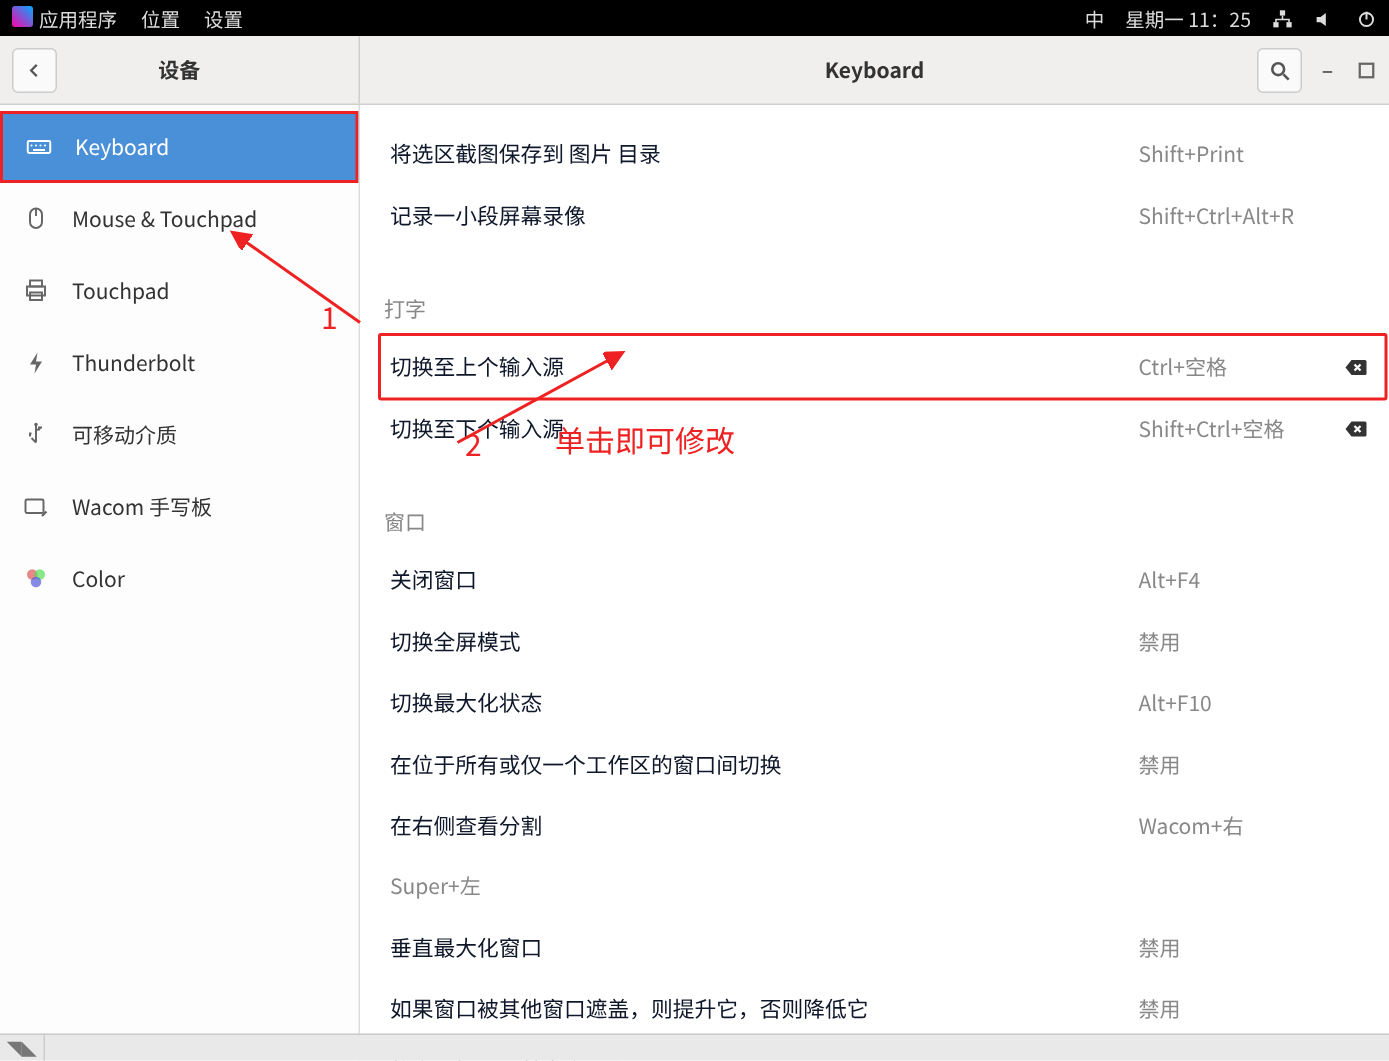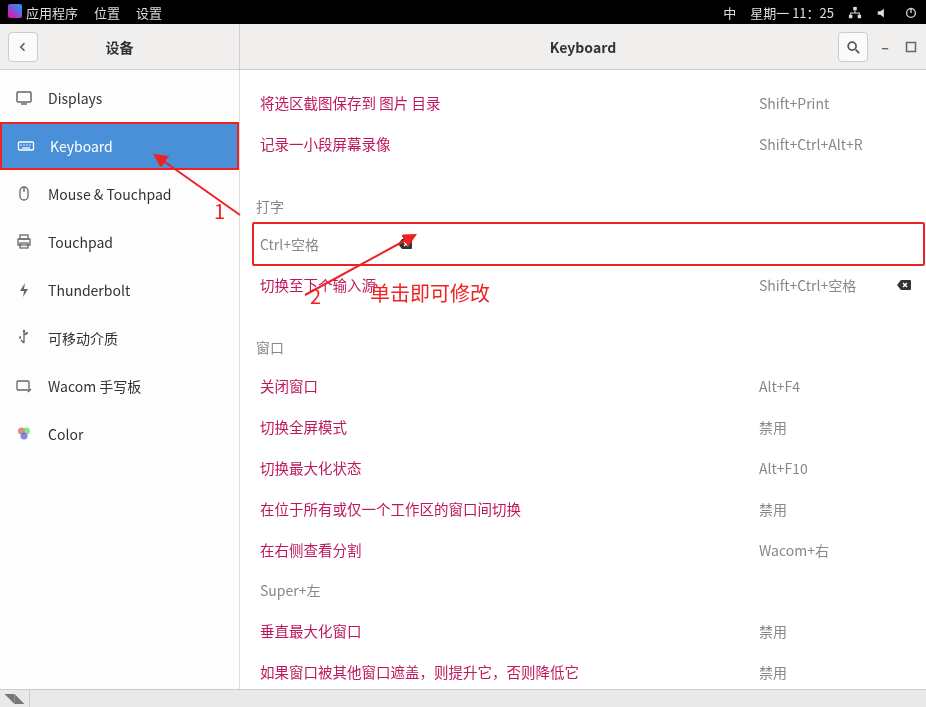--- a/index.html
+++ b/index.html
@@ -29,21 +29,21 @@
     .sidebar-item .icon-slot { width: 20px; height: 20px; display: flex; align-items: center; justify-content: center; color: #666; }
     .sidebar-item.selected { background: #4a90d9; color: #fff; }
     .sidebar-item.selected .icon-slot { color: #fff; }
     .sidebar-item.boxed { border: 2px solid #e22; }
     
     .main { flex: 1; overflow-y: auto; padding: 0; background: #fff; position: relative; }
     .scroll-pad { padding: 12px 3px 12px 14px; }
     .list-section { margin-top: 24px; }
     .section-title { color: #888; font-size: 14px; padding: 8px 0 8px 2px; }
     .shortcut-row { display: flex; align-items: center; padding: 10px 10px 10px 6px; border-radius: 2px; cursor: pointer; }
-    .shortcut-row .sc-label { flex: 1; color: #be185d; font-size: 14.5px; }
+    .shortcut-row .sc-label { flex: 1; color: #0f172a; font-size: 14.5px; }
     .shortcut-row .sc-key { color: #888; font-size: 14px; min-width: 130px; }
     .shortcut-row .sc-clear { width: 18px; height: 18px; display: flex; align-items: center; justify-content: center; margin-left: 6px; }
     .shortcut-row.boxed { border: 2px solid #e22; margin: -2px; }
     
     .clear-icon svg { width: 16px; height: 16px; }
     
     .main::-webkit-scrollbar { width: 12px; }
     .main::-webkit-scrollbar-track { background: #f5f5f5; }
     .main::-webkit-scrollbar-thumb { background: #c1c1c1; border-radius: 6px; }
     
@@ -112,29 +112,20 @@
             <rect x="1.5" y="1.5" width="9" height="9" fill="none" stroke="#666" stroke-width="1.5"></rect>
           </svg>
       </div>
     </div>
   </div>
 </div>
 
 <div class="content">
 
   <div class="sidebar">
-    <div class="sidebar-item">
-      <span class="icon-slot">
-          <svg width="18" height="18" viewBox="0 0 18 18">
-            <rect x="2" y="3" width="14" height="10" rx="1" fill="none" stroke="currentColor" stroke-width="1.5"></rect>
-            <line x1="6" y1="15" x2="12" y2="15" stroke="currentColor" stroke-width="1.5"></line>
-          </svg>
-        </span>
-      <span>Displays</span>
-    </div>
     <div class="sidebar-item selected boxed">
       <span class="icon-slot">
           <svg width="18" height="18" viewBox="0 0 18 18">
             <rect x="1.5" y="5" width="15" height="8" rx="1" fill="none" stroke="currentColor" stroke-width="1.3"></rect>
             <circle cx="4" cy="8" r="0.7" fill="currentColor"></circle>
             <circle cx="7" cy="8" r="0.7" fill="currentColor"></circle>
             <circle cx="10" cy="8" r="0.7" fill="currentColor"></circle>
             <circle cx="13" cy="8" r="0.7" fill="currentColor"></circle>
             <line x1="5" y1="11" x2="13" y2="11" stroke="currentColor" stroke-width="1.3"></line>
           </svg>
@@ -208,20 +199,21 @@
       </div>
       <div class="shortcut-row">
         <span class="sc-label">记录一小段屏幕录像</span>
         <span class="sc-key">Shift+Ctrl+Alt+R</span>
         <span class="sc-clear"></span>
       </div>
 
       <div class="list-section">
         <div class="section-title">打字</div>
         <div class="shortcut-row boxed">
+          <span class="sc-label">切换至上个输入源</span>
           <span class="sc-key">Ctrl+空格</span>
           <span class="sc-clear clear-icon">
               <svg viewBox="0 0 16 16">
                 <path d="M5 3h9a1 1 0 0 1 1 1v8a1 1 0 0 1-1 1H5L1 8l4-5z" fill="#333"></path>
                 <path d="M7 6l4 4M11 6l-4 4" stroke="#fff" stroke-width="1.5"></path>
               </svg>
             </span>
         </div>
         <div class="shortcut-row">
           <span class="sc-label">切换至下个输入源</span>

